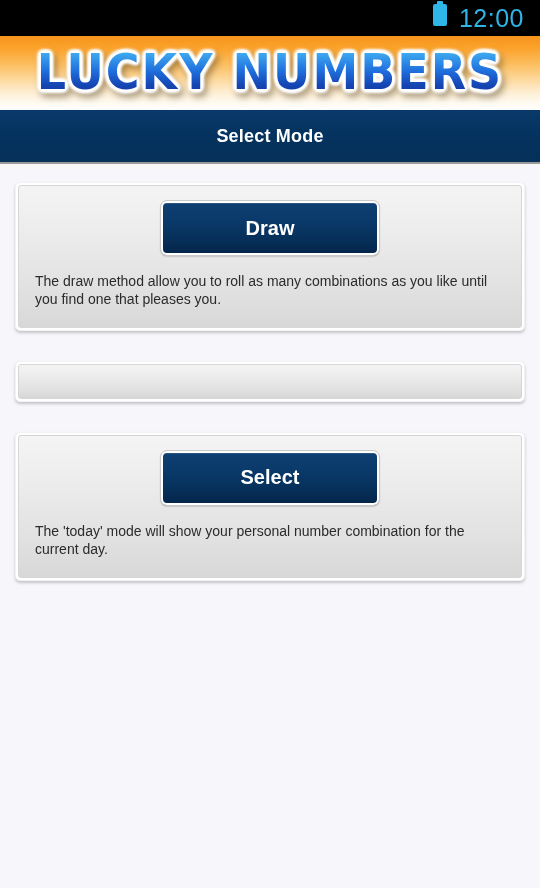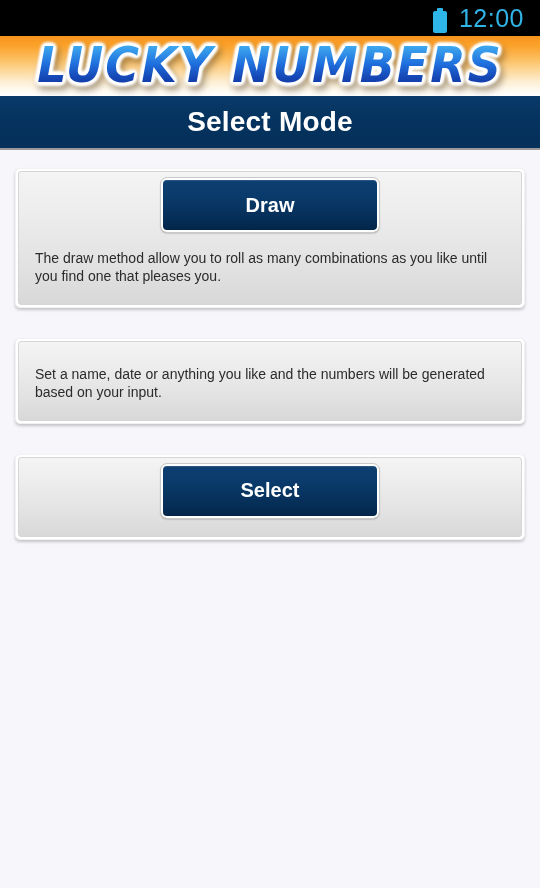--- a/index.html
+++ b/index.html
@@ -10,42 +10,42 @@
     overflow:hidden;
   }
 
   
   .statusbar{
     height:36px; width:100%;
     background:#000000;
     display:flex; align-items:center; justify-content:flex-end;
     padding-right:16px;
   }
-  .status-right{ display:flex; align-items:flex-end; gap:12px; }
+  .status-right{ display:flex; align-items:flex-start; gap:12px; }
   .battery{
     position:relative; width:14px; height:22px;
     background:#2fb6e8; border-radius:2px;
   }
   .battery::before{
     content:""; position:absolute; top:-3px; left:4px;
     width:6px; height:3px; background:#2fb6e8; border-radius:1px 1px 0 0;
   }
   .clock{
     color:#30b4e6; font-size:25px; letter-spacing:0.5px;
     font-family:"Liberation Sans", sans-serif;
   }
 
   
   .banner{
-    height:60px; width:100%;
+    height:74px; width:100%;
     background:linear-gradient(to bottom,
       #f6941d 0%, #fba22a 16%, #fcbe5f 38%,
       #fdd89b 58%, #fdeed2 76%, #fefaf0 90%, #ffffff 100%);
     display:flex; align-items:center; justify-content:center;
-    position:relative; overflow:hidden;font-style:italic;
+    position:relative; overflow:hidden;
   }
   .logo{
     font-family:"DejaVu Sans", sans-serif;
     font-weight:bold;
     font-size:46px;
     letter-spacing:2px;
     transform:scaleY(1.08);
     background:linear-gradient(to bottom,
       #63c8f5 0%, #3ea8ef 18%, #1f6fdd 48%, #1546b4 72%, #0e2f93 100%);
     -webkit-background-clip:text;
@@ -61,21 +61,21 @@
 
   
   .titlebar{
     height:54px; width:100%;
     background:linear-gradient(to bottom,#0a3a69 0%, #05335f 45%, #043059 100%);
     display:flex; align-items:center; justify-content:center;
     border-bottom:2px solid #9a9a9a;
     box-shadow:0 3px 3px -1px rgba(0,0,0,.25);
   }
   .titlebar-text{
-    color:#ffffff; font-size:28px; font-weight:bold;
+    color:#ffffff; font-size:18px; font-weight:bold;
     letter-spacing:0.2px;
   }
 
   
   .content{
     padding:18px 15px 0 15px;
     display:flex; flex-direction:column; gap:30px;
     background:#f7f7fb;
     height:calc(888px - 36px - 74px - 56px);
   }
@@ -84,21 +84,21 @@
     border-radius:5px;
     background:#ffffff;
     padding:2px;
     box-shadow:0 2px 3px rgba(120,120,125,.40);
     border:1px solid #f2f2f4;
   }
   .card-inner{
     border-radius:3px;
     background:linear-gradient(to bottom,#f4f4f4 0%, #ededed 30%, #e2e2e2 70%, #d8d8d8 100%);
     border:1px solid #d6d6d6;
-    padding:6px 16px 18px 16px;
+    padding:15px 16px 18px 16px;
     display:flex; flex-direction:column; align-items:center;
   }
 
   .mode-button{
     width:218px;
     height:54px;
     border-radius:6px;
     background:linear-gradient(to bottom,#0e3f72 0%, #0a3a6a 35%, #062f58 75%, #03254a 100%);
     border:2px solid #ffffff;
     box-shadow:0 1px 2px rgba(0,0,0,.45), inset 0 1px 0 rgba(255,255,255,.12);
@@ -139,23 +139,23 @@
 
   <div class="card">
     <div class="card-inner">
       <div class="mode-button">Draw</div>
       <div class="card-desc">The draw method allow you to roll as many combinations as you like until you find one that pleases you.</div>
     </div>
   </div>
 
   <div class="card">
     <div class="card-inner">
-      <div class="card-desc">Set a name, date or anything you like and the numbers will be generated based on your input.</div>
     </div>
   </div>
 
   <div class="card">
     <div class="card-inner">
       <div class="mode-button">Select</div>
+      <div class="card-desc">The 'today' mode will show your personal number combination for the current day.</div>
     </div>
   </div>
 
 </div>
 
 </body></html>

